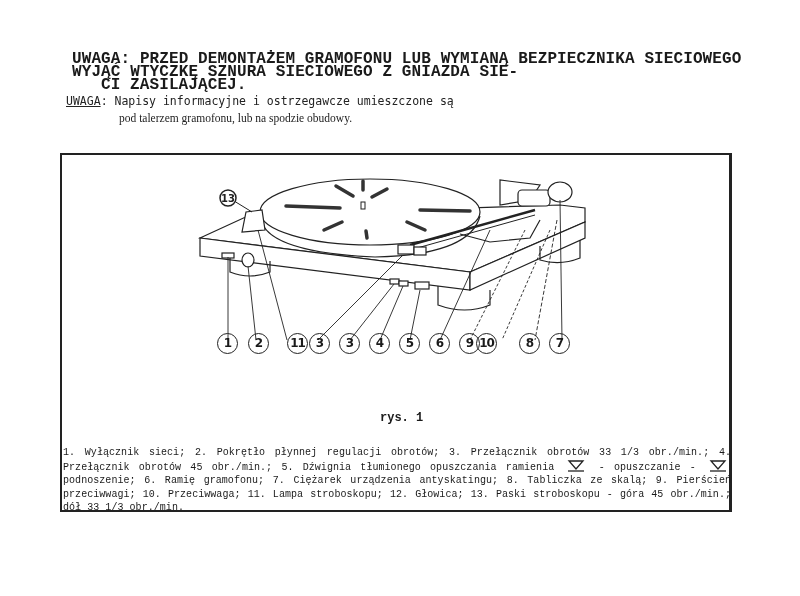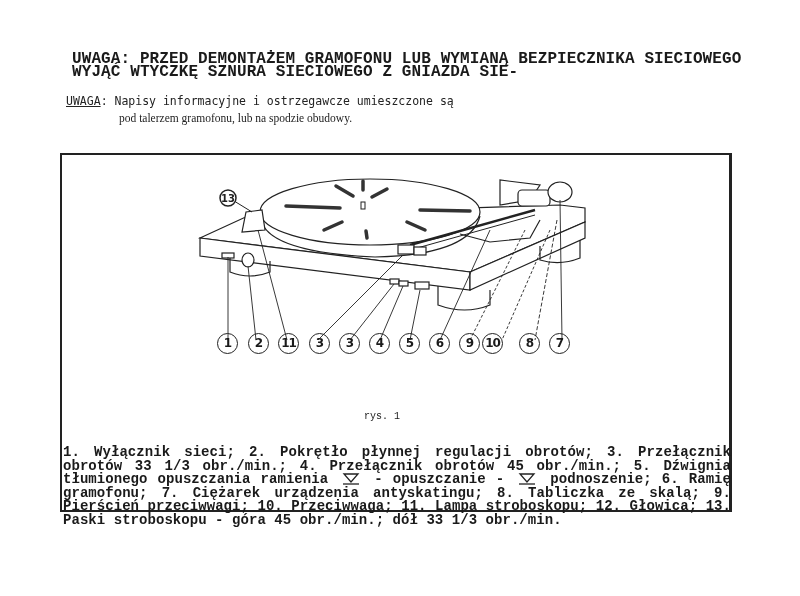--- a/index.html
+++ b/index.html
@@ -7,29 +7,30 @@
   .mono { font-family: "Liberation Mono", "DejaVu Sans Mono", monospace; }
   .warn1 { position:absolute; left:60px; top:53px; width:680px; font-size:16px; font-weight:bold; line-height:13px; letter-spacing:0.1px;margin-left:12px; }
   .warn1 .indent { padding-left:29px; }
   .warn2 { position:absolute; left:66px; top:93px; font-size:11.5px; line-height:17px; font-family:"DejaVu Sans Mono", monospace; color:#222; }
   .warn2 .lbl { text-decoration:underline; }
   .warn2 .l2 { padding-left:53px;font-family:Liberation Serif, serif; }
   .frame { position:absolute; left:60px; top:153px; width:672px; height:359px; border:2px solid #222; border-right-width:3px; box-sizing:border-box; }
   .figure { position:absolute; left:190px; top:160px; width:400px; height:200px; }
   .callouts { position:absolute; left:212px; top:330px; width:372px; height:30px; }
   .callout { position:absolute; top:3px; width:21px; height:21px; border:1.6px solid #222; border-radius:50%; box-sizing:border-box; font-family:"DejaVu Sans", sans-serif; font-size:12px; font-weight:bold; text-align:center; line-height:18px; letter-spacing:-1px; }
-  .caption { position:absolute; left:364px; top:411px; font-size:10px; font-weight:normal; }
-  .legend { position:absolute; left:63px; top:446px; width:668px; font-size:14px; font-weight:bold; line-height:13.6px; text-align:justify; letter-spacing:0.05px; }
+  .caption { position:absolute; left:380px; top:411px; font-size:12px; font-weight:bold; }
+  .legend { position:absolute; left:63px; top:446px; width:668px; font-size:10px; font-weight:normal; line-height:13.6px; text-align:justify; letter-spacing:0.05px; }
   .tri { display:inline-block; width:18px; height:12px; vertical-align:-2px; margin:0 4px; }
 </style>
 </head>
 <body>
 
 <div class="warn1 mono">
   <div>UWAGA: PRZED DEMONTAŻEM GRAMOFONU LUB WYMIANĄ BEZPIECZNIKA SIECIOWEGO WYJĄĆ WTYCZKĘ SZNURA SIECIOWEGO Z GNIAZDA SIE-</div>
+  <div class="indent">CI ZASILAJĄCEJ.</div>
 </div>
 
 <div class="warn2">
   <div><span class="lbl">UWAGA</span><span>:</span><span> Napisy informacyjne i ostrzegawcze umieszczone są</span></div>
   <div class="l2">pod talerzem gramofonu, lub na spodzie obudowy.</div>
 </div>
 
 <div class="frame"></div>
 
 <svg class="figure" viewBox="0 0 400 200" width="400" height="200" fill="none" stroke="#222" stroke-width="1.2">
@@ -92,28 +93,28 @@
     <line x1="335" y1="70" x2="280" y2="180" stroke-dasharray="3,2"></line>
     <line x1="360" y1="70" x2="312" y2="180" stroke-dasharray="3,2"></line>
     <line x1="367" y1="60" x2="345" y2="180" stroke-dasharray="4,2"></line>
     <line x1="370" y1="40" x2="372" y2="180"></line>
   </g>
 </svg>
 
 <div class="callouts">
   <div class="callout" style="left:5px">1</div>
   <div class="callout" style="left:36px">2</div>
-  <div class="callout" style="left:66px">11</div>
+  <div class="callout" style="left:75px">11</div>
   <div class="callout" style="left:97px">3</div>
   <div class="callout" style="left:127px">3</div>
   <div class="callout" style="left:157px">4</div>
   <div class="callout" style="left:187px">5</div>
   <div class="callout" style="left:217px">6</div>
   <div class="callout" style="left:247px">9</div>
-  <div class="callout" style="left:270px">10</div>
+  <div class="callout" style="left:264px">10</div>
   <div class="callout" style="left:307px">8</div>
   <div class="callout" style="left:337px">7</div>
 </div>
 
 <div class="caption mono">rys. 1</div>
 
 <div class="legend mono">
   <span>1. Wyłącznik sieci; 2. Pokrętło płynnej regulacji obrotów; 3. Przełącznik obrotów 33 1/3 obr./min.; 4. Przełącznik obrotów 45 obr./min.; 5. Dźwignia tłumionego opuszczania ramienia</span>
   <svg class="tri" viewBox="0 0 18 12">
       <path d="M2 1 L16 1 L9 9 Z" fill="none" stroke="#222" stroke-width="1.3"></path>

